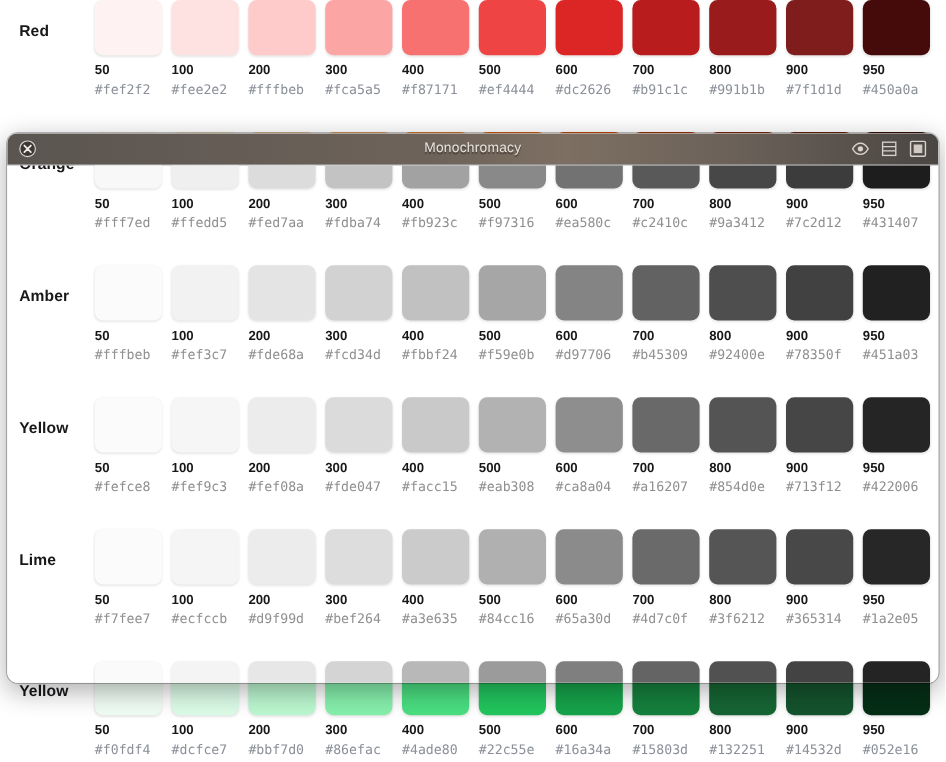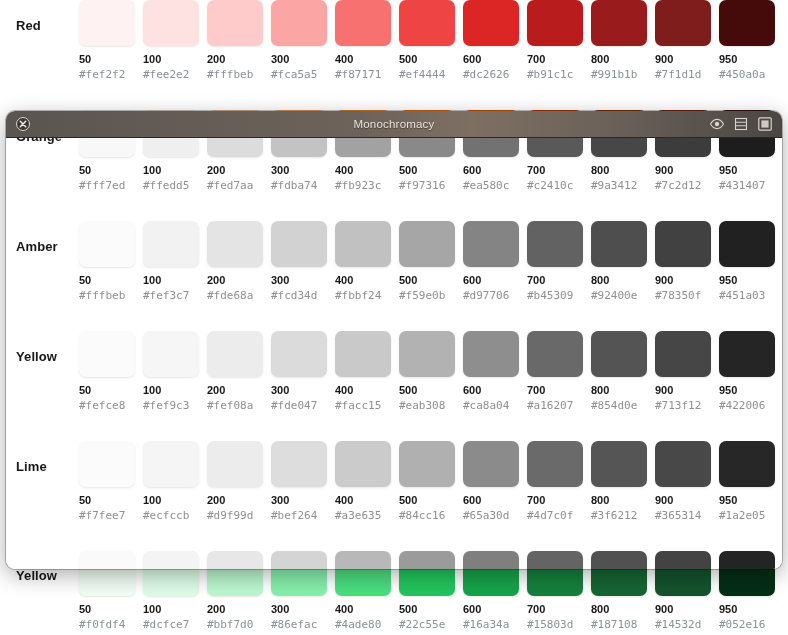--- a/index.html
+++ b/index.html
@@ -499,21 +499,21 @@
           <div class="swatch-hex">#16a34a</div>
         </div>
         <div class="swatch-col" style="left: 527px;">
           <div class="swatch-chip" style="background: rgb(21, 128, 61);"></div>
           <div class="swatch-step">700</div>
           <div class="swatch-hex">#15803d</div>
         </div>
         <div class="swatch-col" style="left: 591px;">
           <div class="swatch-chip" style="background: rgb(22, 101, 52);"></div>
           <div class="swatch-step">800</div>
-          <div class="swatch-hex">#187108</div>
+          <div class="swatch-hex">#132251</div>
         </div>
         <div class="swatch-col" style="left: 655px;">
           <div class="swatch-chip" style="background: rgb(20, 83, 45);"></div>
           <div class="swatch-step">900</div>
           <div class="swatch-hex">#14532d</div>
         </div>
         <div class="swatch-col" style="left: 719px;">
           <div class="swatch-chip" style="background: rgb(5, 46, 22);"></div>
           <div class="swatch-step">950</div>
           <div class="swatch-hex">#052e16</div>

